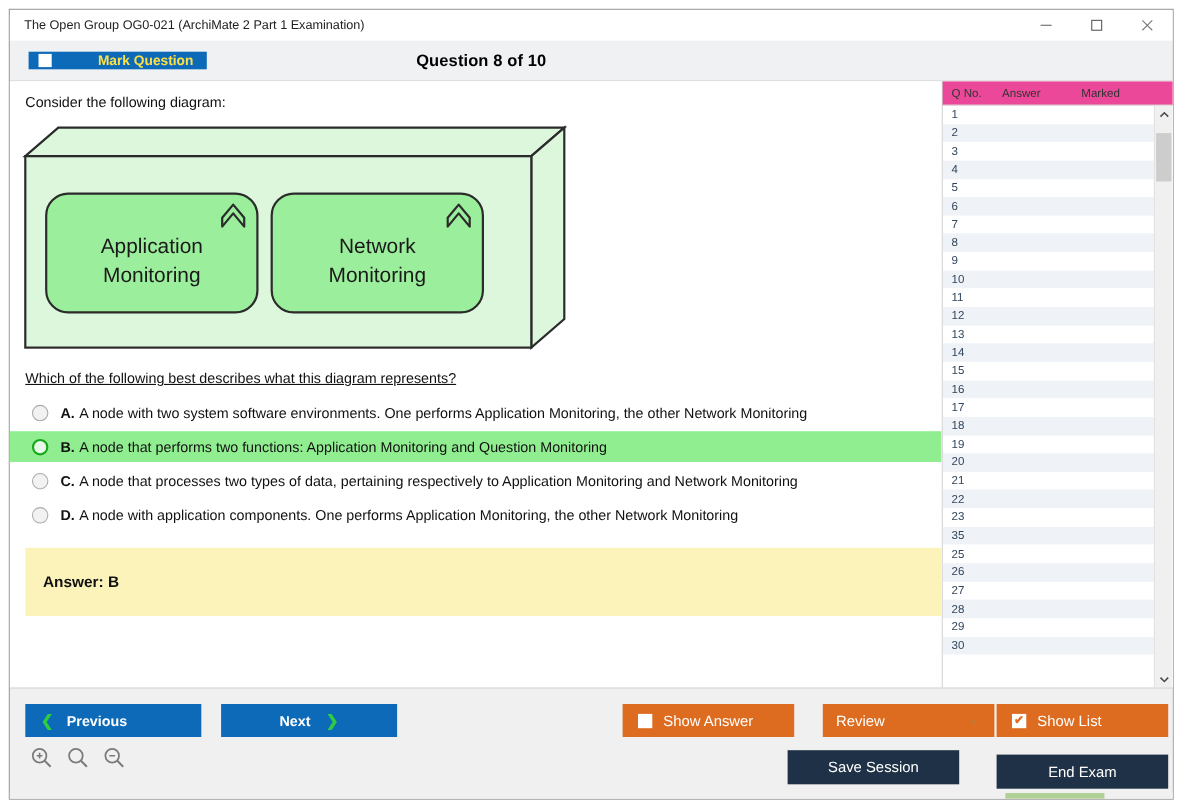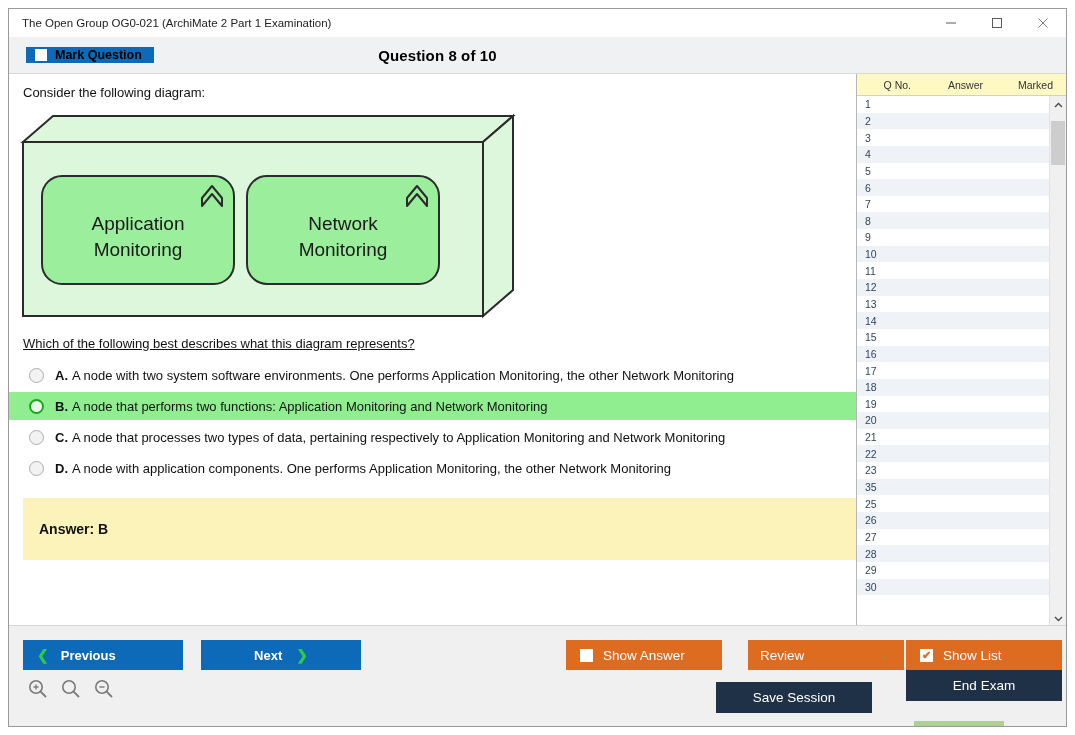--- a/index.html
+++ b/index.html
@@ -56,27 +56,28 @@
     border-bottom: 1px solid #d8d8d8;
     display: flex;
     align-items: center;
     position: relative;
     flex: none;
   }
   #mark-question-button {
     margin-left: 17px;
     height: 16px;
     background: #0d6ab8;
-    color: #000000;
+    color: #fde047;
     font-size: 12.5px;
     font-weight: bold;
     display: flex;
     align-items: center;
     padding: 0 12px 0 9px;
     cursor: pointer;
+    gap: 34px;
   }
   #mark-question-button .cb {
     width: 12px; height: 12px;
     background: #ffffff;
     margin-right: 8px;
     flex: none;
   }
   #question-counter {
     position: absolute;
     left: 0; right: 0;
@@ -194,23 +195,22 @@
     flex-direction: column;
     min-width: 0;
   }
   #list-header {
     height: 21px;
     flex: none;
     display: flex;
     align-items: center;
     font-size: 10.5px;
     color: #333;
-    background: #fef9c3;
+    background: #ec4899;
     border-bottom: 1px solid #cfcfcf;
-    text-align: right;
   }
   .lh-qno    { width: 46px; padding-left: 8px; }
   .lh-answer { width: 72px; }
   .lh-marked { width: 70px; }
 
   #list-scroll-area {
     flex: 1;
     display: flex;
     min-height: 0;
     overflow: hidden;
@@ -336,21 +336,21 @@
     color: #dd6b20; font-size: 11px; font-weight: bold;
     display: flex; align-items: center; justify-content: center;
     line-height: 1;
   }
   #save-session-button {
     left: 707px; top: 56px; width: 156px; height: 31px;
     justify-content: center;
     font-size: 13.5px;
   }
   #end-exam-button {
-    left: 897px; top: 44px; width: 156px; height: 31px;
+    left: 897px; top: 60px; width: 156px; height: 31px;
     justify-content: center;
     font-size: 13.5px;
   }
 
   #zoom-controls {
     position: absolute;
     left: 16px; top: 52px;
     display: flex;
     align-items: center;
     gap: 7px;
@@ -451,21 +451,21 @@
 
       <div id="options-list">
         <div class="option-row">
           <span class="opt-radio"></span>
           <span class="opt-letter">A.</span>
           <span>A node with two system software environments. One performs Application Monitoring, the other Network Monitoring</span>
         </div>
         <div class="option-row selected">
           <span class="opt-radio"></span>
           <span class="opt-letter">B.</span>
-          <span>A node that performs two functions: Application Monitoring and Network Monitoring</span>
+          <span>A node that performs two functions: Application Monitoring and Question Monitoring</span>
         </div>
         <div class="option-row">
           <span class="opt-radio"></span>
           <span class="opt-letter">C.</span>
           <span>A node that processes two types of data, pertaining respectively to Application Monitoring and Network Monitoring</span>
         </div>
         <div class="option-row">
           <span class="opt-radio"></span>
           <span class="opt-letter">D.</span>
           <span>A node with application components. One performs Application Monitoring, the other Network Monitoring</span>

